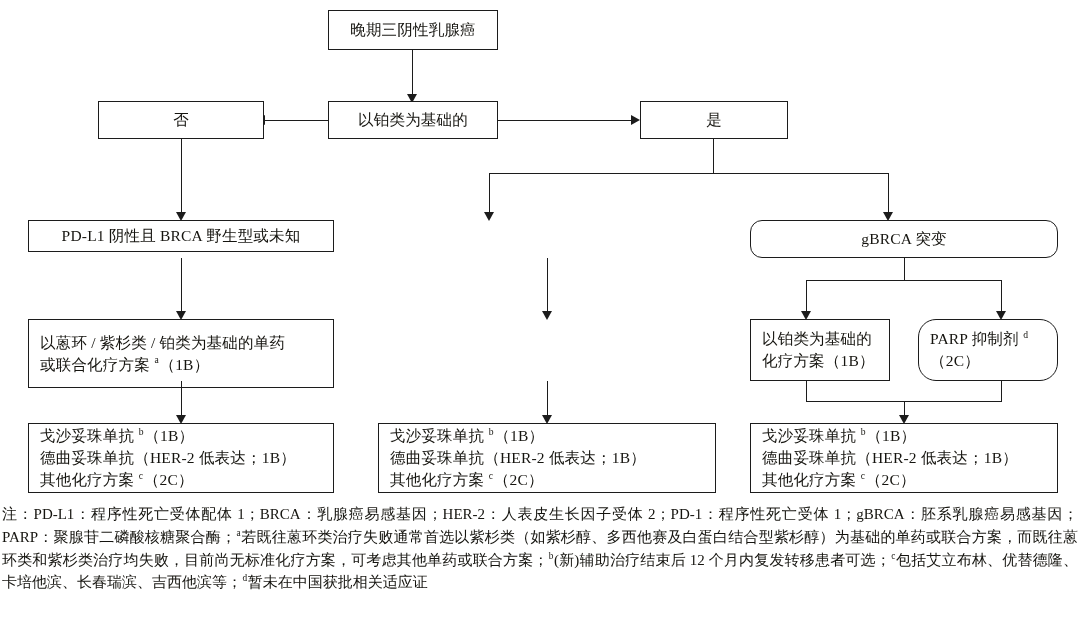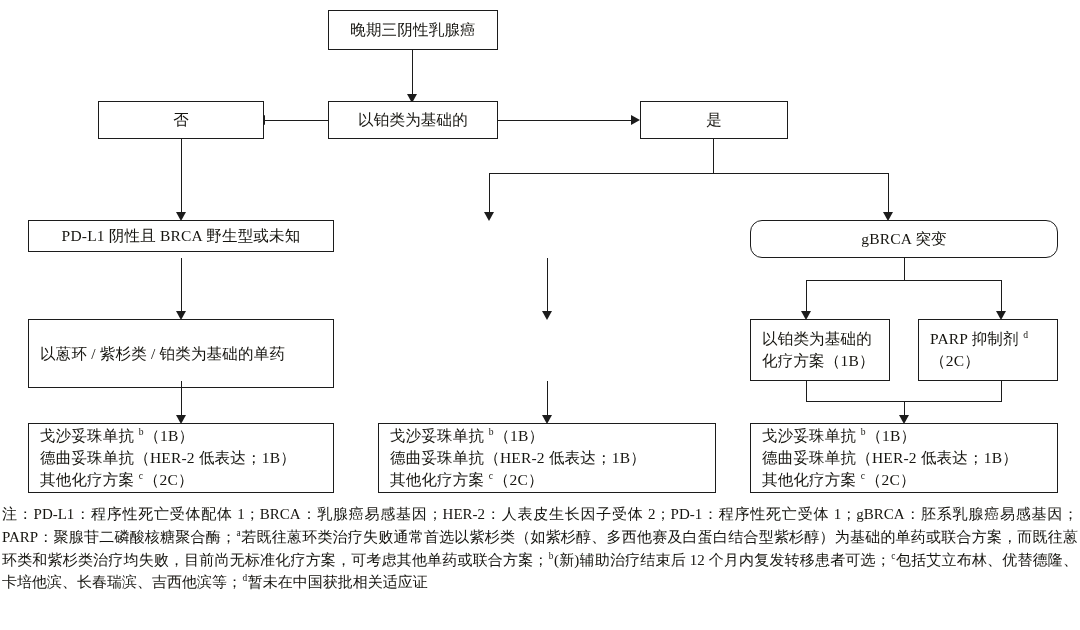--- a/index.html
+++ b/index.html
@@ -111,29 +111,30 @@
 
   <div class="vline" style="left:904px;top:258px;height:23px;"></div>
   <div class="hline" style="left:806px;top:280px;width:196px;"></div>
   <div class="vline" style="left:806px;top:280px;height:34px;"></div>
   <div class="arrow-d" style="left:801px;top:311px;"></div>
   <div class="vline" style="left:1001px;top:280px;height:34px;"></div>
   <div class="arrow-d" style="left:996px;top:311px;"></div>
 
   <div class="node left" style="left:28px;top:319px;width:306px;height:69px;">
     <span class="ln">以蒽环 / 紫杉类 / 铂类为基础的单药</span>
+    <span class="ln">或联合化疗方案 <sup>a</sup>（1B）</span>
   </div>
 
 
   <div class="node left" style="left:750px;top:319px;width:140px;height:62px;">
     <span class="ln">以铂类为基础的</span>
     <span class="ln">化疗方案（1B）</span>
   </div>
 
-  <div class="node left" style="left:918px;top:319px;width:140px;height:62px;">
+  <div class="node left" style="left:918px;top:319px;width:140px;height:62px;border-radius:18px;">
     <span class="ln">PARP 抑制剂 <sup>d</sup></span>
     <span class="ln">（2C）</span>
   </div>
 
   <div class="vline" style="left:181px;top:381px;height:38px;"></div>
   <div class="arrow-d" style="left:176px;top:415px;"></div>
 
   <div class="vline" style="left:547px;top:381px;height:38px;"></div>
   <div class="arrow-d" style="left:542px;top:415px;"></div>
 

